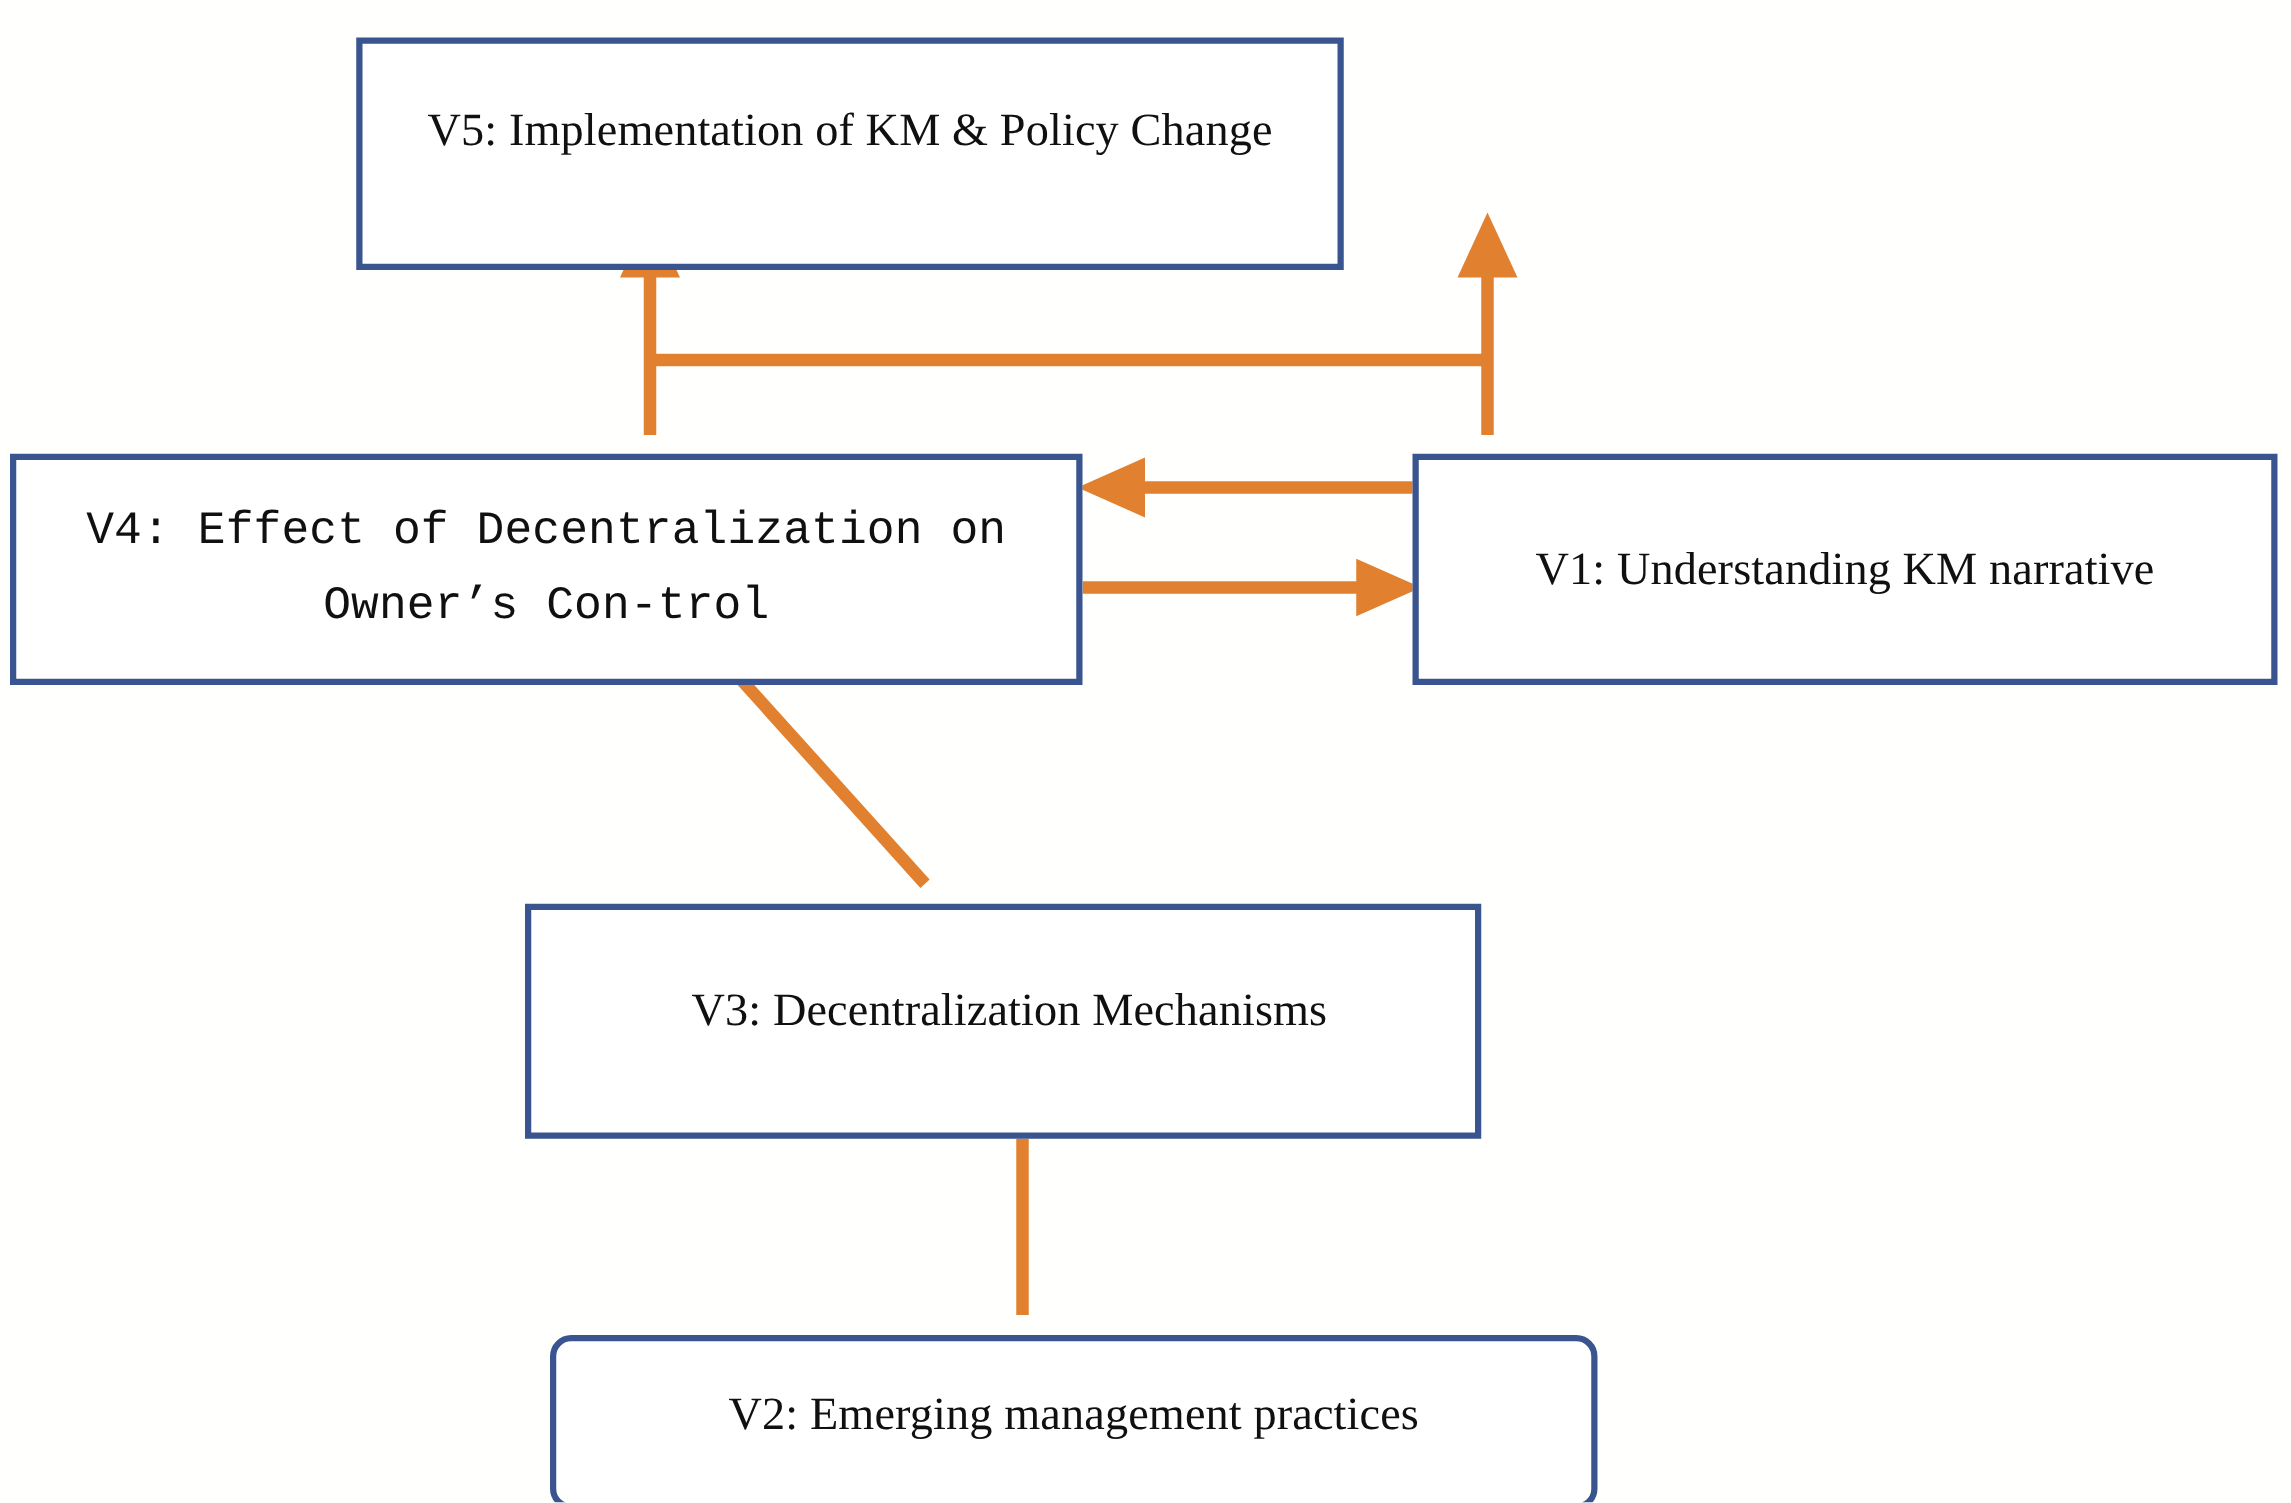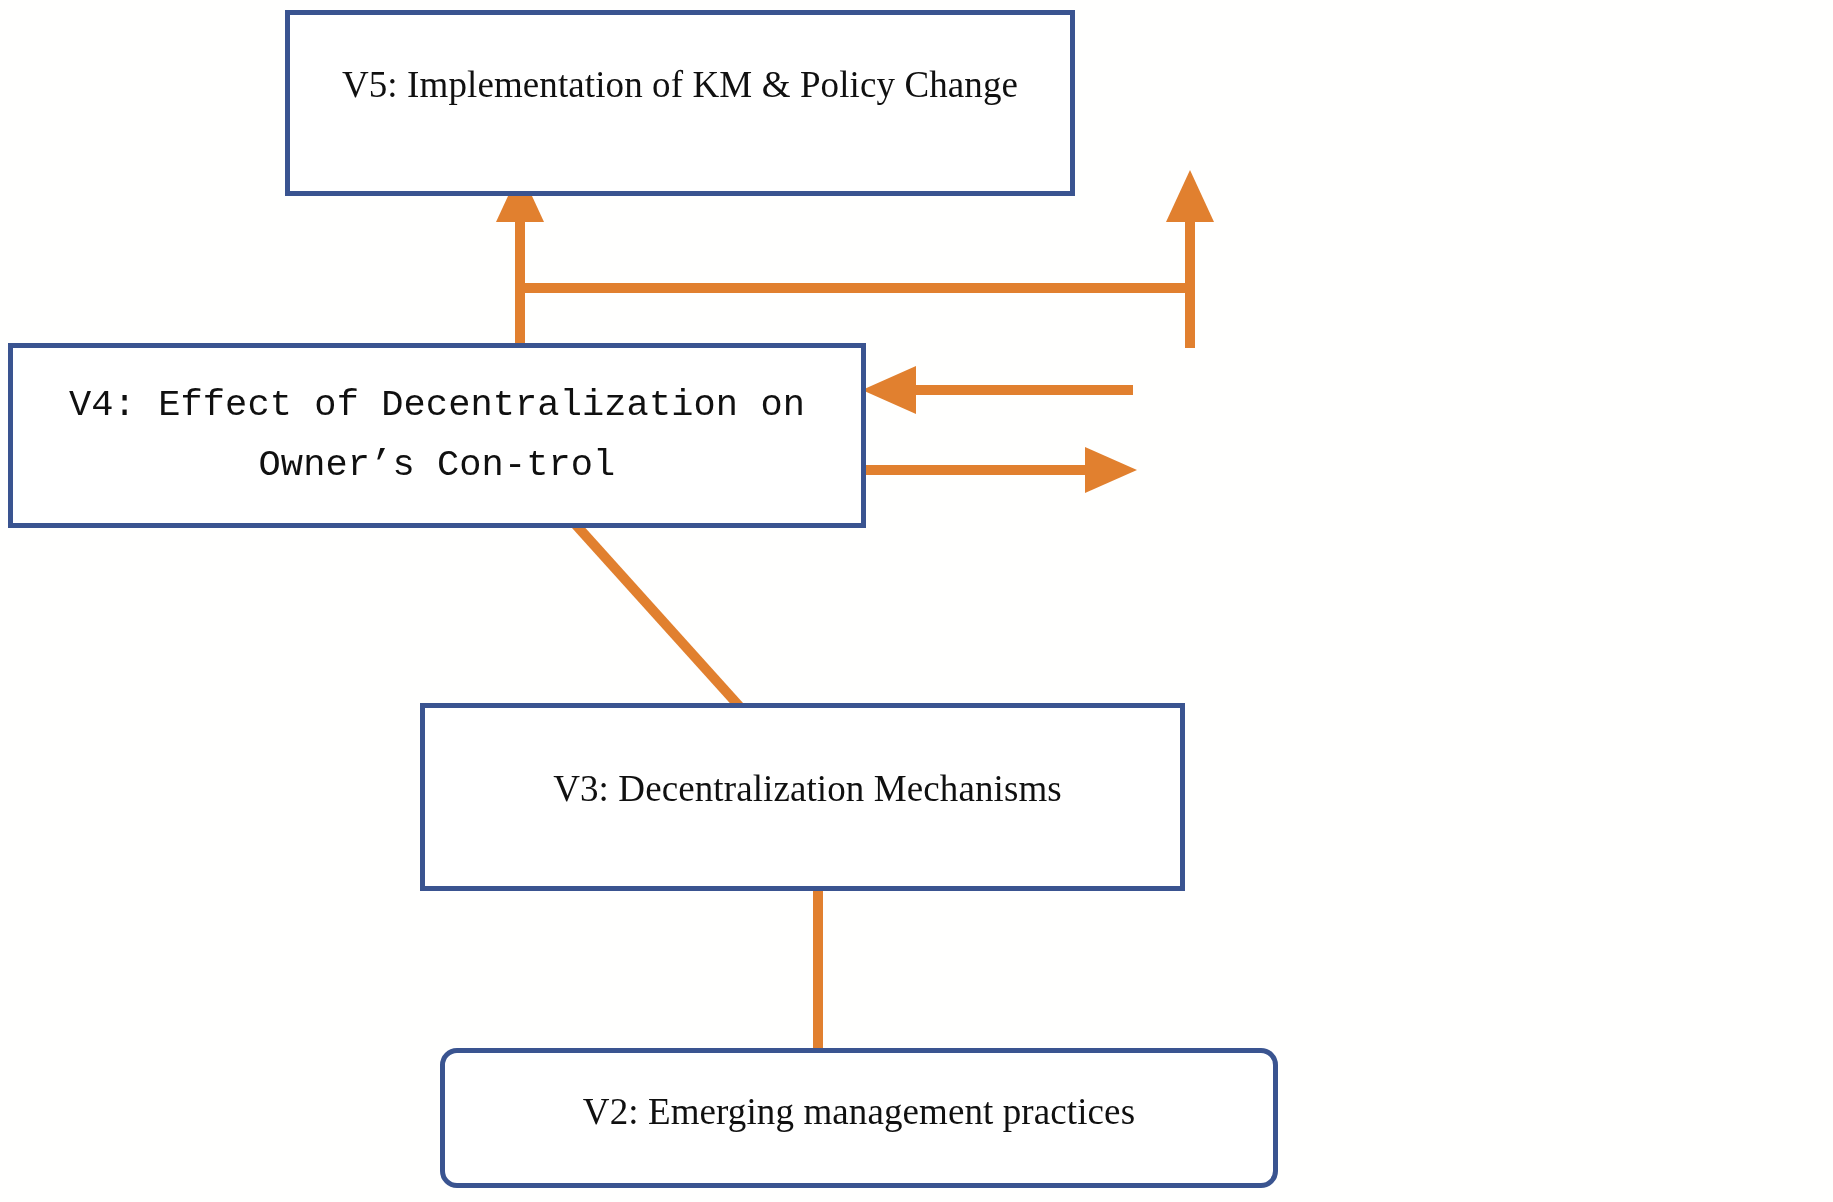--- a/index.html
+++ b/index.html
@@ -24,20 +24,21 @@
     background: #ffffff;
     border: 5px solid #3a5490;
     display: flex;
     align-items: center;
     justify-content: center;
     text-align: center;
     color: #101010;
     line-height: 1.62;
     letter-spacing: 0.1px;
     z-index: 3;
+    margin-top: 20px;
   }
   .node-label {
     display: block;
     width: 100%;
     padding: 0 14px;
     box-sizing: border-box;
     font-size: 37px;
   }
   
   #node-v5 { left: 285px;  top: 10px;   width: 790px; height: 186px; }
@@ -117,20 +118,23 @@
   </svg>
 
   <div class="node" id="node-v5">
     <span class="node-label">V5: Implementation of KM &amp; Policy Change</span>
   </div>
 
   <div class="node" id="node-v4">
     <span class="node-label">V4: Effect of Decentralization on Owner’s Con-trol</span>
   </div>
 
+  <div class="node" id="node-v1">
+    <span class="node-label">V1: Understanding KM narrative</span>
+  </div>
 
   <div class="node" id="node-v3">
     <span class="node-label">V3: Decentralization Mechanisms</span>
   </div>
 
   <div class="node" id="node-v2">
     <span class="node-label">V2:   Emerging management practices</span>
   </div>
 
 </div>

